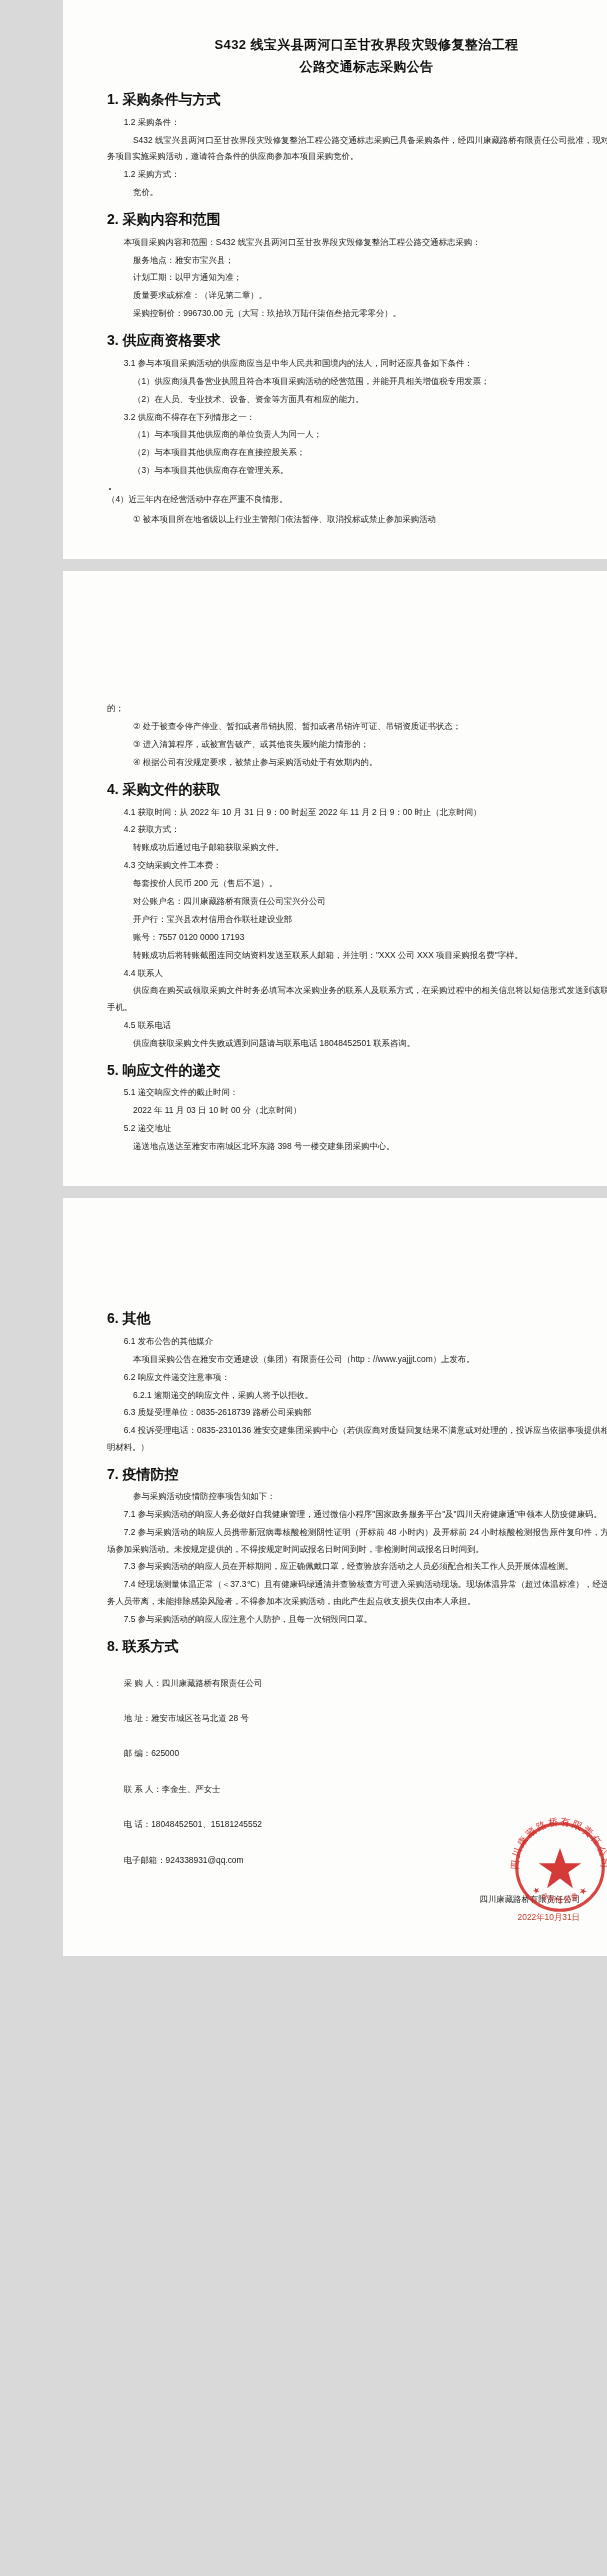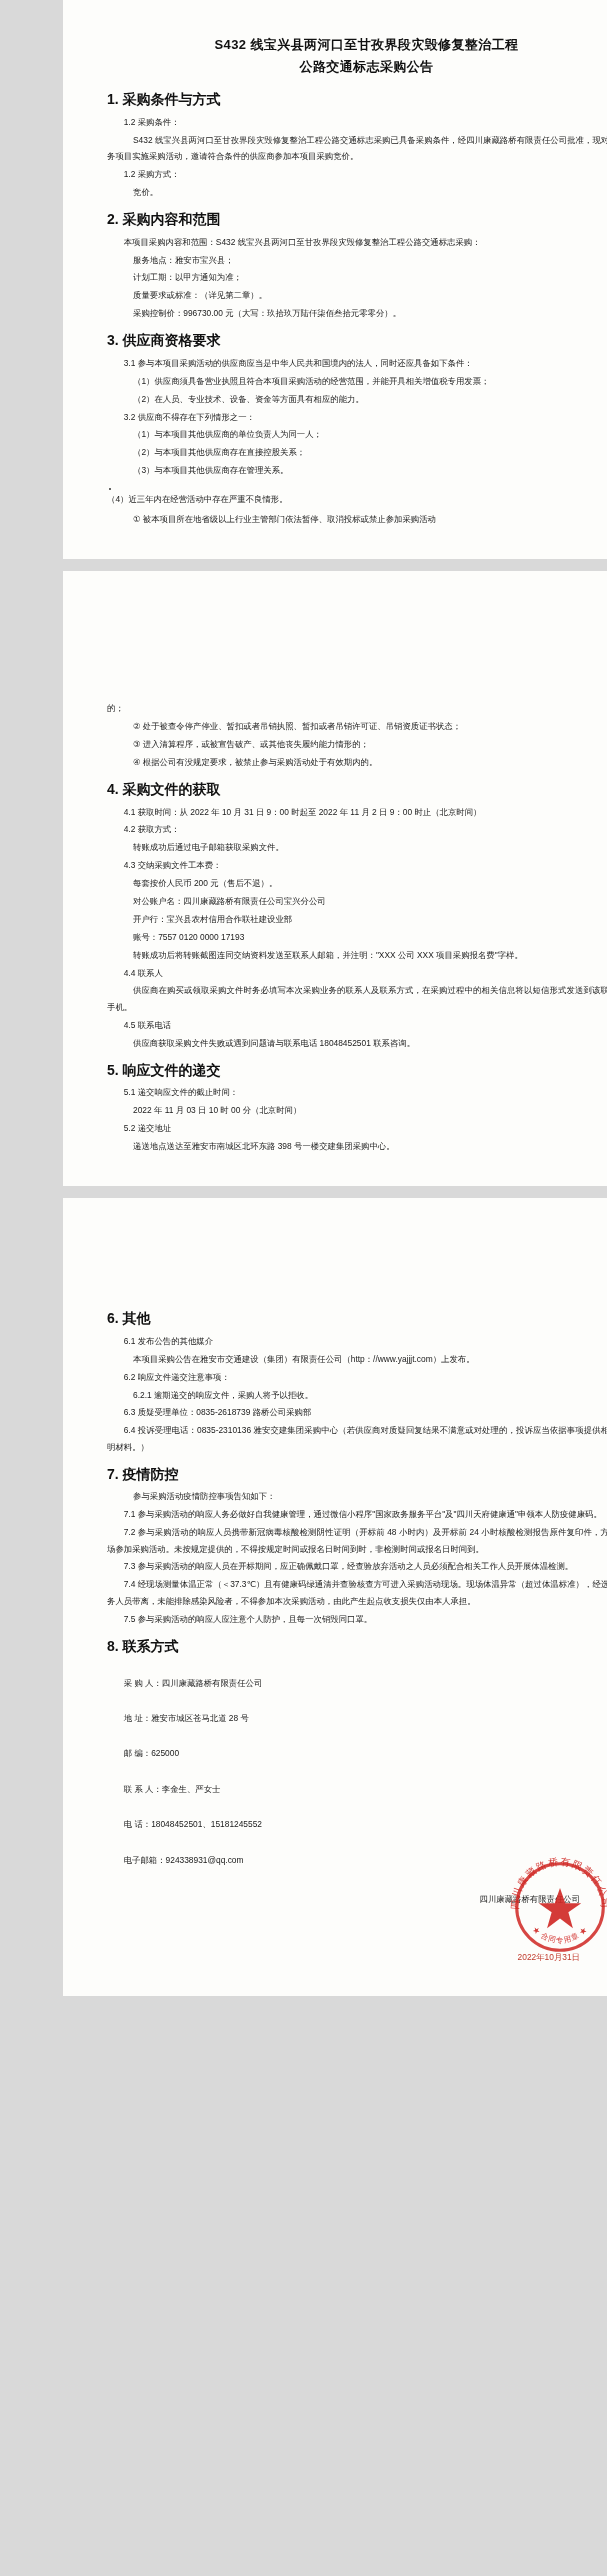--- a/index.html
+++ b/index.html
@@ -55,21 +55,21 @@
   }
   .stamp svg{display:block;}
   .sign-block{
     margin-top:23px;
     text-align:right;
     padding-right:46px;
     font-size:8.4px;
     line-height:2.1;
     color:#1a1a1a;
   }
-  .date-line{color:#c0392b;font-size:8.4px;margin-top:40px;}
+  .date-line{color:#c0392b;font-size:8.4px;}
   .contact-list p{margin:19px 0;}
   .page2-top{height:99px;}
   .page3-top{height:73px;}
 </style>
 </head>
 <body>
 
 <div class="page">
 
   <div class="sheet">

